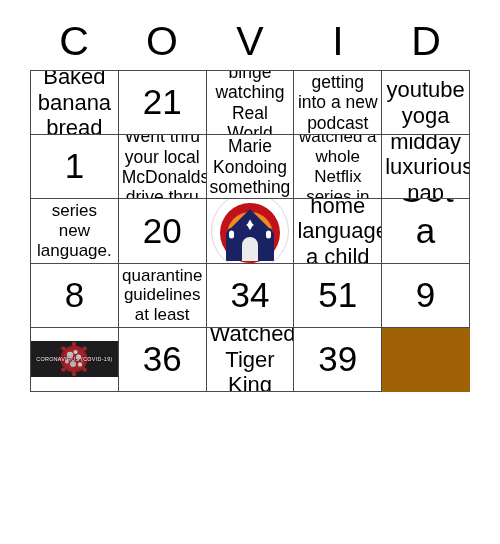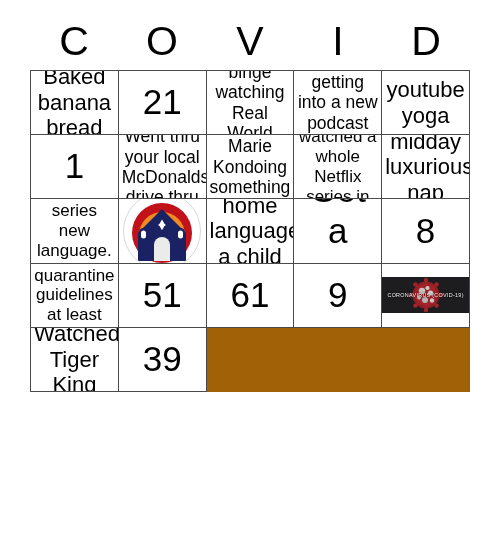--- a/index.html
+++ b/index.html
@@ -168,20 +168,23 @@
     <div class="cell">
       <span class="txt sz-small">Binge watched a whole Netflix series in one day</span>
     </div>
     <div class="cell">
       <span class="txt sz-big">midday luxurious nap</span>
     </div>
 
     <div class="cell">
       <span class="txt sz-small">decide to series new language. reconsider.</span>
     </div>
+    <div class="cell">
+      <span class="txt sz-num">20</span>
+    </div>
     <div class="cell img-cell">
       <div class="logo-circle">
         <svg width="76" height="76" viewBox="0 0 76 76" aria-hidden="true">
           <circle cx="38" cy="38" r="37" fill="#ffffff"></circle>
 
           <circle cx="38" cy="40" r="30" fill="#c1121a"></circle>
           <circle cx="38" cy="42" r="23" fill="#f08a22"></circle>
           <circle cx="38" cy="44" r="16" fill="#f9d34b"></circle>
 
           <path d="M38 16 L62 40 L62 68 L14 68 L14 40 Z" fill="#1b2264"></path>
@@ -205,24 +208,24 @@
       <span class="txt sz-num">Got a puppy</span>
     </div>
 
     <div class="cell">
       <span class="txt sz-num">8</span>
     </div>
     <div class="cell">
       <span class="txt sz-small">Broke the quarantine guidelines at least once.</span>
     </div>
     <div class="cell">
+      <span class="txt sz-num">34</span>
+    </div>
+    <div class="cell">
       <span class="txt sz-num">51</span>
-    </div>
-    <div class="cell">
-      <span class="txt sz-num">61</span>
     </div>
 
     <div class="cell">
       <span class="txt sz-num">9</span>
     </div>
     <div class="cell img-cell">
       <div class="covid-banner">
         <svg class="virus" width="48" height="36" viewBox="0 0 48 36" aria-hidden="true">
           <g transform="translate(24,18)">
             <circle r="13.5" fill="#8f1f24"></circle>
@@ -252,20 +255,23 @@
               <line x1="-7.8" y1="7.8" x2="-9.9" y2="9.9"></line>
               <line x1="-11" y1="0" x2="-14" y2="0"></line>
               <line x1="-7.8" y1="-7.8" x2="-9.9" y2="-9.9"></line>
             </g>
           </g>
         </svg>
         <span class="banner-caption">CORONAVIRUS (COVID-19)</span>
       </div>
     </div>
     <div class="cell">
+      <span class="txt sz-num">36</span>
+    </div>
+    <div class="cell">
       <span class="txt sz-big">Watched Tiger King</span>
     </div>
     <div class="cell">
       <span class="txt sz-num">39</span>
     </div>
 
   </div>
 </div>
 
 </body></html>

